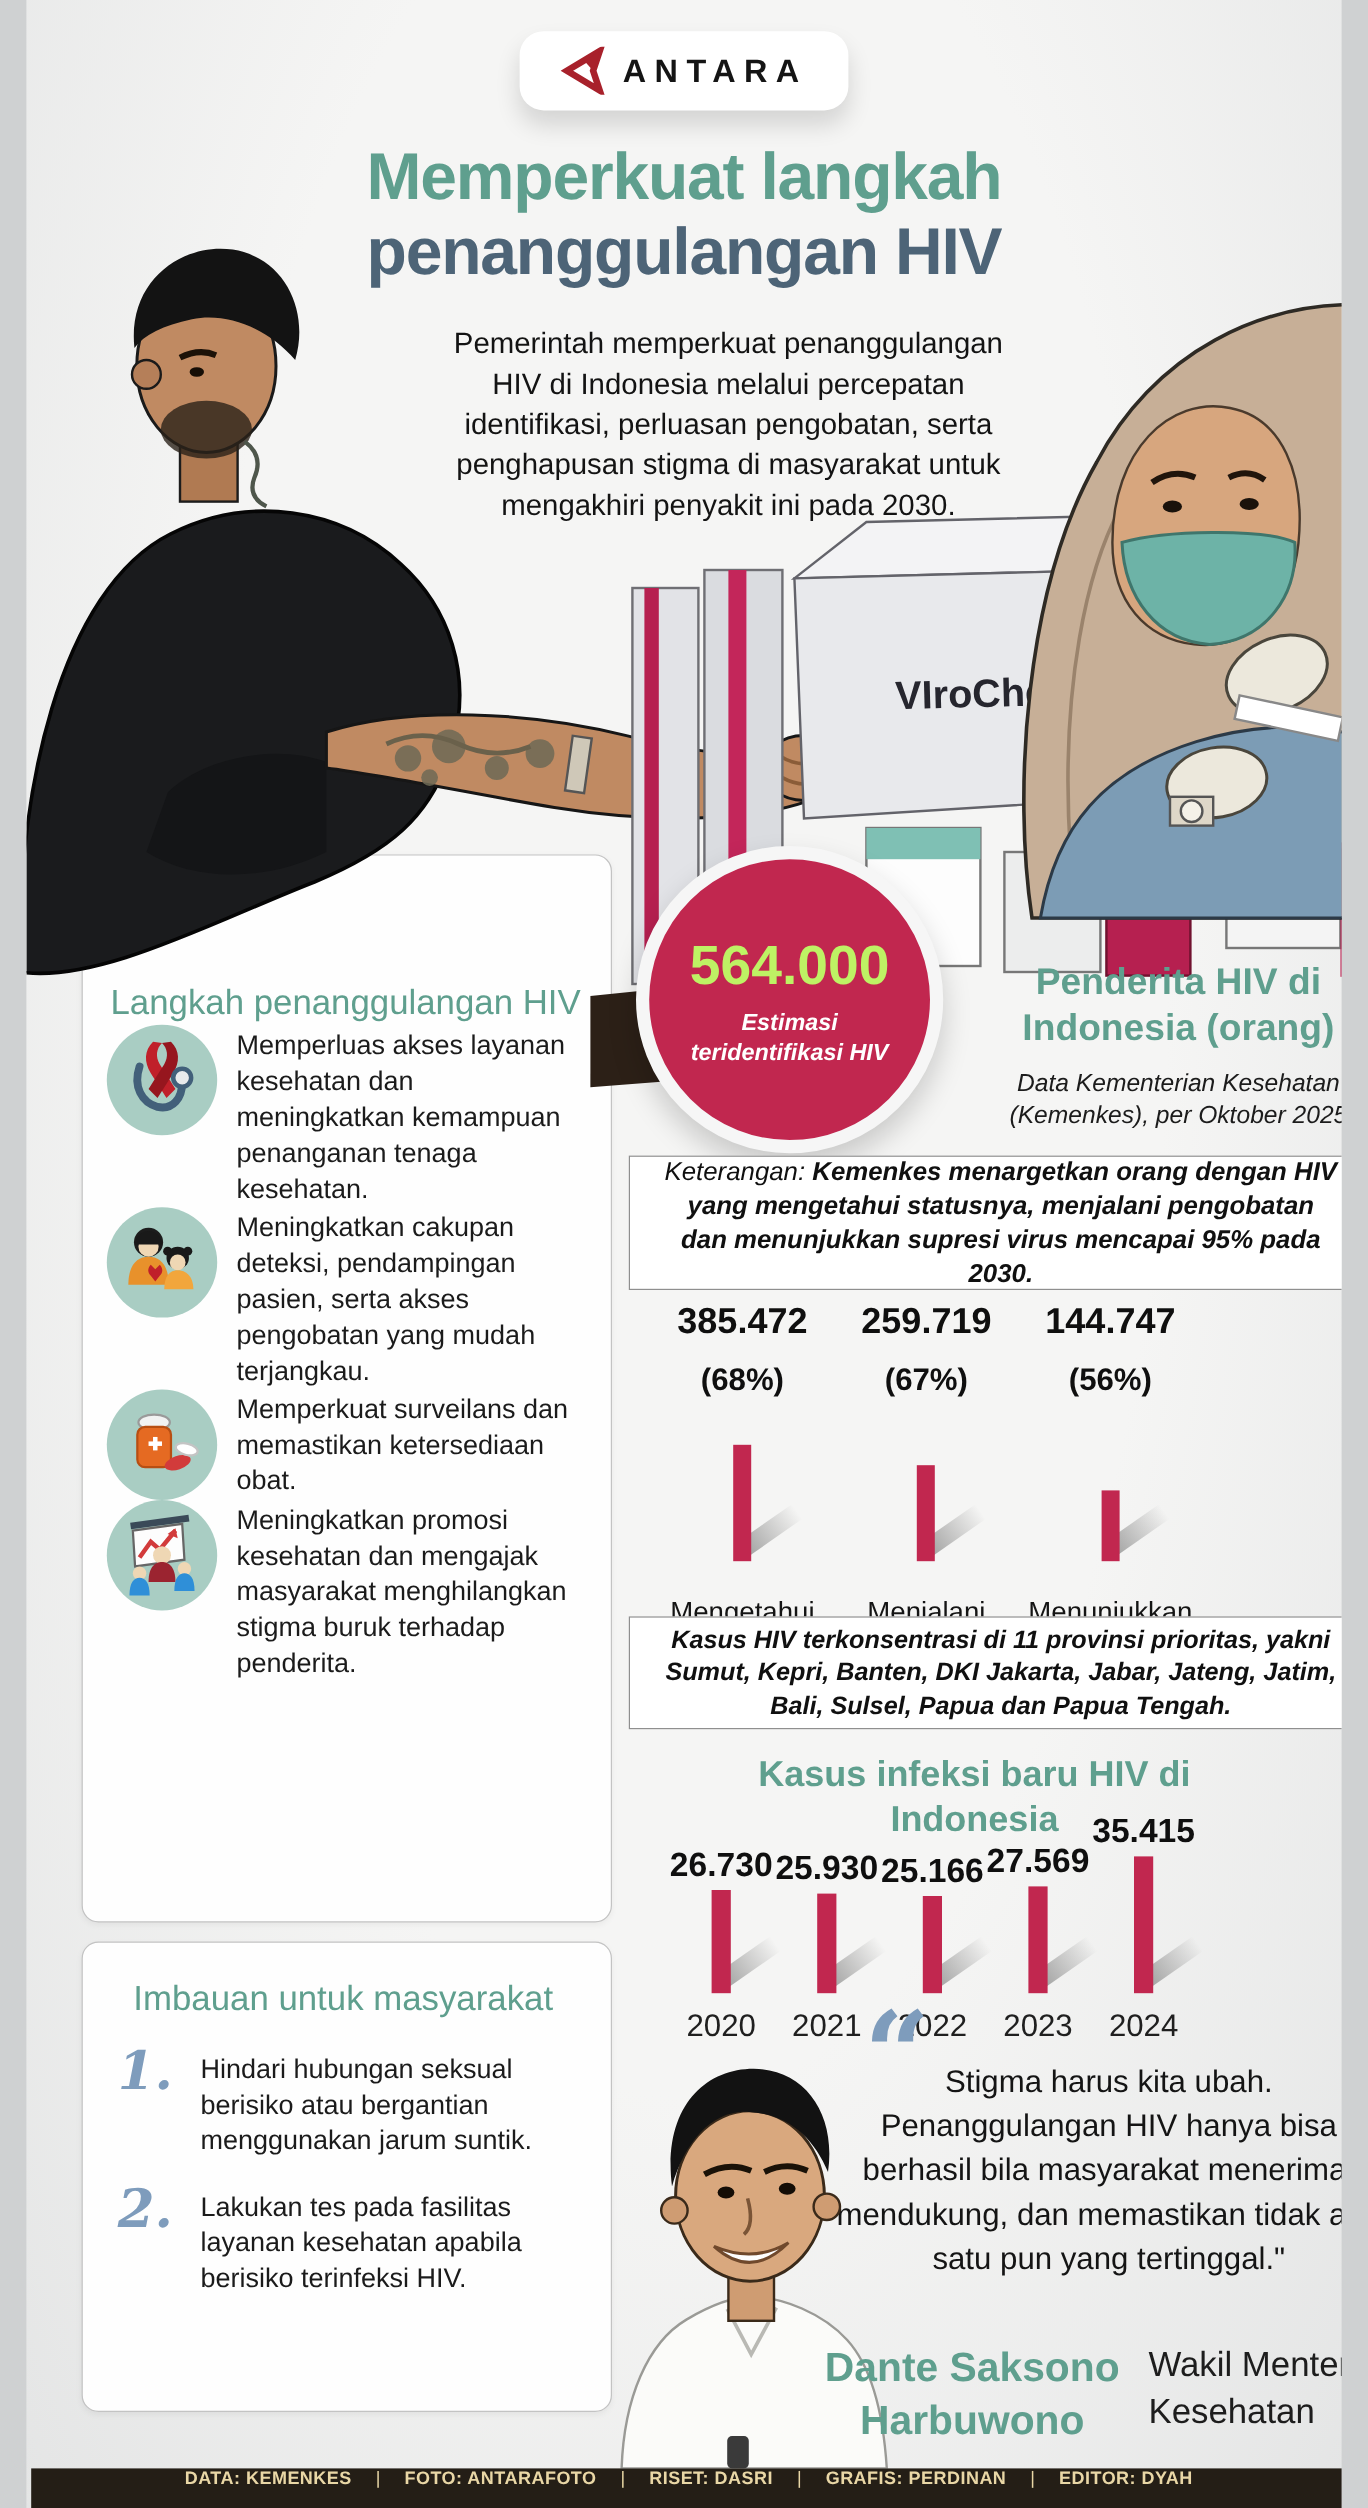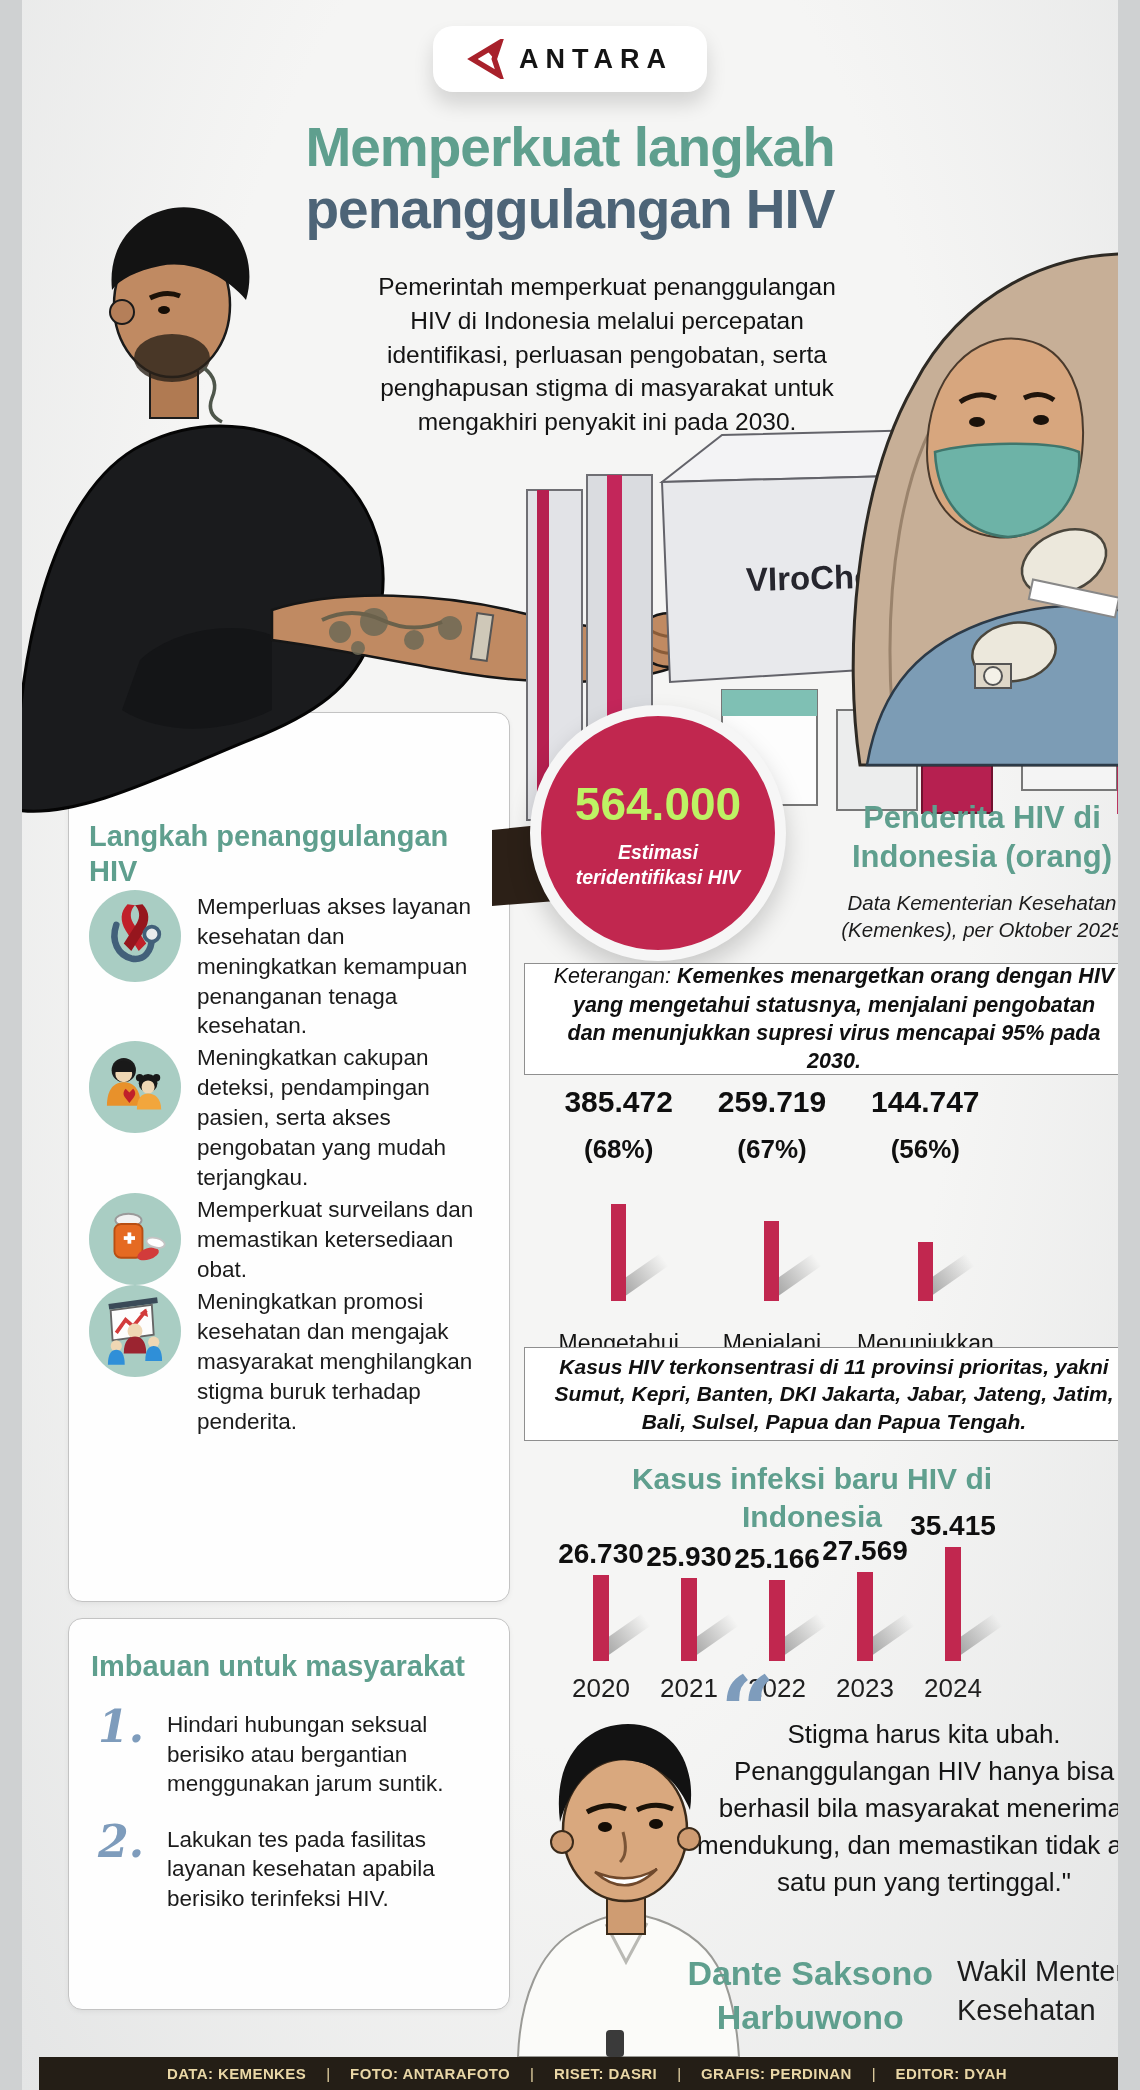--- a/index.html
+++ b/index.html
@@ -22,21 +22,21 @@
          font-size:24.5px;line-height:1.38;color:#131313;z-index:5;}
 
   
   .hero{position:absolute;left:0;top:190px;width:1140px;height:760px;z-index:3;pointer-events:none;}
 
   
   .card{position:absolute;background:#fefefe;border:1.5px solid #c3c3c3;border-radius:14px;
         box-sizing:border-box;z-index:2;box-shadow:0 2px 5px rgba(0,0,0,.05);}
   .card1{left:46px;top:712px;width:442px;height:890px;padding:106px 22px 0 20px;}
   .card2{left:46px;top:1618px;width:442px;height:392px;padding:30px 28px 0 22px;}
-  .card-heading{color:#5f9f8e;font-weight:bold;font-size:29px;line-height:1.22;}
+  .card-heading{color:#5f9f8e;font-weight:normal;font-size:29px;line-height:1.22;text-align:center;}
 
   .langkah-item{display:flex;gap:16px;align-items:flex-start;}
   .licon{width:92px;height:92px;border-radius:50%;background:#a9cdc3;flex:none;
          display:flex;align-items:center;justify-content:center;overflow:hidden;}
   .licon svg{width:86px;height:86px;}
   .litext{font-size:22.5px;line-height:1.33;color:#1b1b1b;padding-top:2px;}
 
   .imbauan-item{display:flex;gap:16px;margin-top:20px;align-items:flex-start;}
   .inum{font-family:"DejaVu Serif",serif;font-size:44px;font-weight:bold;font-style:italic;
         color:#7e9cbc;width:60px;flex:none;text-align:center;line-height:1.05;}
@@ -93,22 +93,22 @@
         font-size:26px;line-height:1.42;color:#141414;z-index:2;}
   .attr{position:absolute;left:640px;top:1952px;width:495px;display:flex;justify-content:center;
         align-items:flex-start;gap:24px;z-index:3;}
   .attr-name{color:#5f9f8e;font-weight:bold;font-size:34px;line-height:1.28;text-align:center;}
   .attr-name span{display:block;}
   .attr-role{color:#1d1d1d;font-size:29px;line-height:1.35;}
   .attr-role span{display:block;}
   .portrait{position:absolute;left:488px;top:1700px;width:230px;height:357px;z-index:2;}
 
   
-  .footer{position:absolute;left:17px;bottom:0;width:100%;height:33px;background:#241e16;
-        display:flex;align-items:center;justify-content:center;gap:20px;z-index:7;}
+  .footer{position:absolute;left:4px;bottom:0;width:100%;height:33px;background:#241e16;
+        display:flex;align-items:flex-start;justify-content:center;gap:20px;z-index:7;}
   .fitem{color:#e9d7a6;font-size:15px;font-weight:bold;letter-spacing:.4px;white-space:nowrap;}
   .fsep{color:#e9d7a6;font-size:15px;}
 </style>
 </head>
 <body>
 
 <div class="page">
 
   <div class="logo-pill">
     <svg width="40" height="40" viewBox="0 0 44 44">

